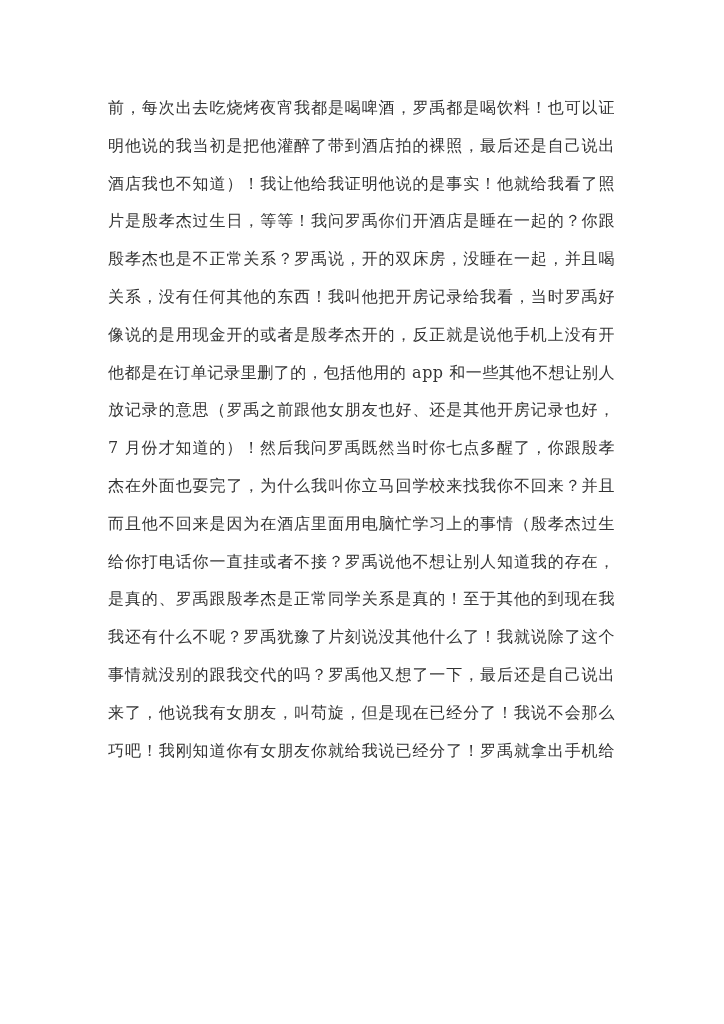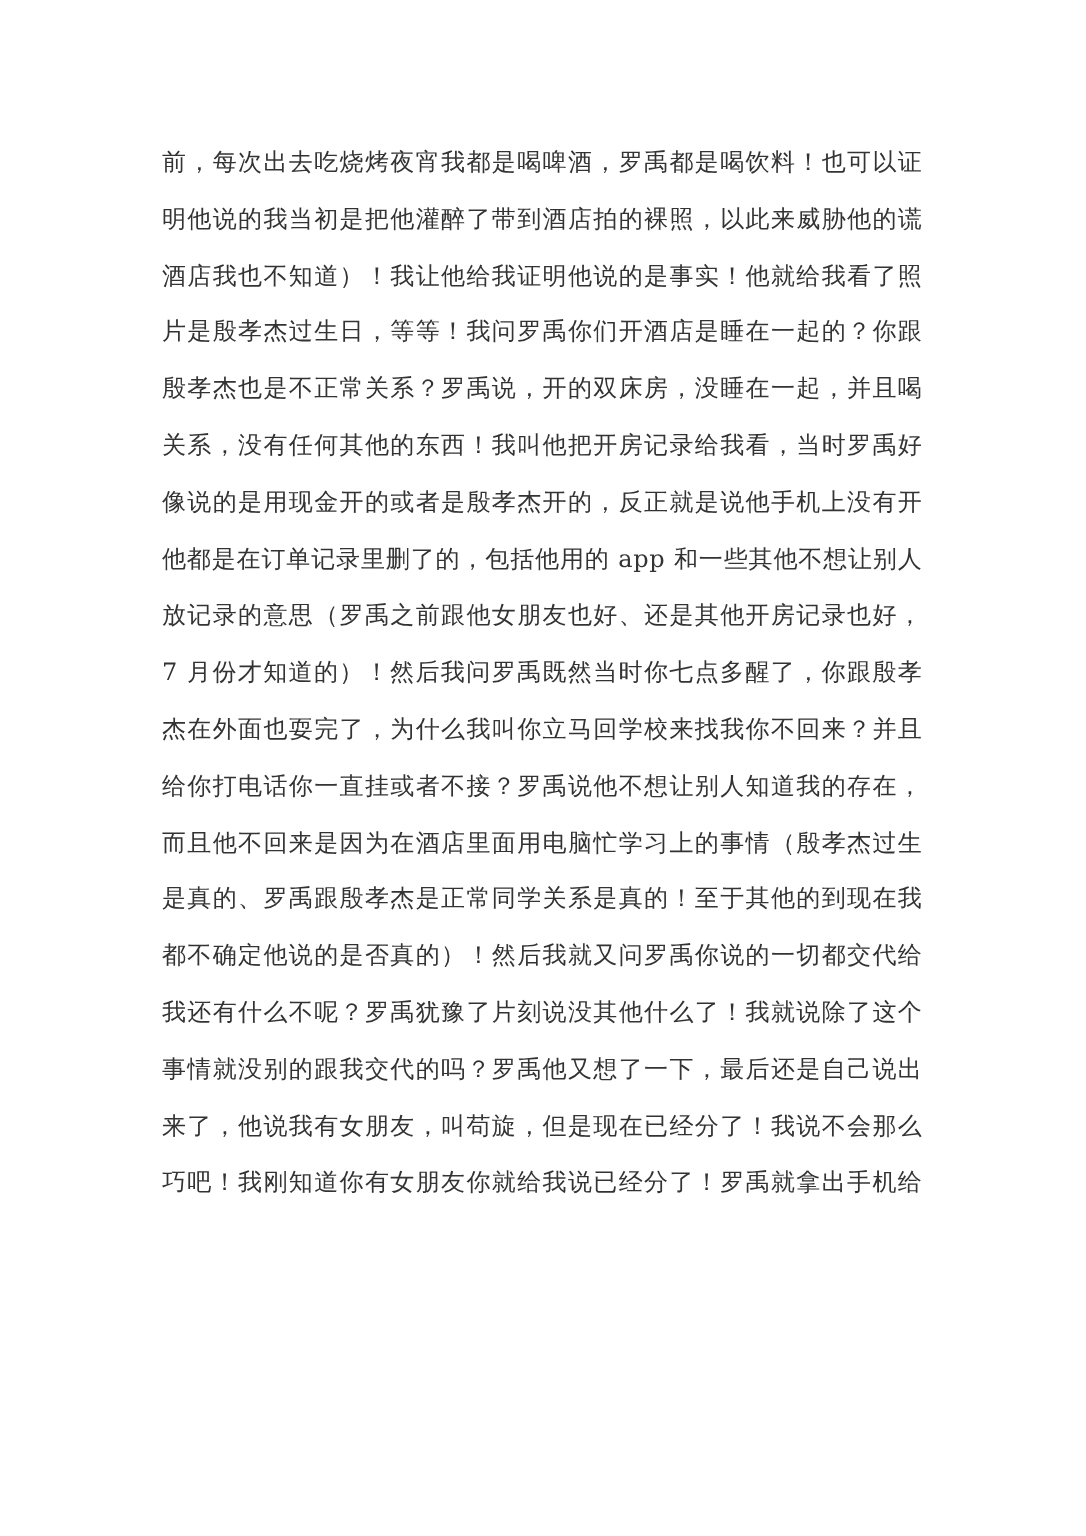--- a/index.html
+++ b/index.html
@@ -31,32 +31,31 @@
     white-space: nowrap;
     overflow: visible;
   }
 </style>
 </head>
 <body>
 
 <div class="page">
   <div class="text-block">
     <div class="text-line">前，每次出去吃烧烤夜宵我都是喝啤酒，罗禹都是喝饮料！也可以证</div>
-    <div class="text-line">明他说的我当初是把他灌醉了带到酒店拍的裸照，以此来威胁他的谎</div>
+    <div class="text-line">明他说的我当初是把他灌醉了带到酒店拍的裸照，最后还是自己说出</div>
     <div class="text-line">酒店我也不知道）！我让他给我证明他说的是事实！他就给我看了照</div>
     <div class="text-line">片是殷孝杰过生日，等等！我问罗禹你们开酒店是睡在一起的？你跟</div>
     <div class="text-line">殷孝杰也是不正常关系？罗禹说，开的双床房，没睡在一起，并且喝</div>
     <div class="text-line">关系，没有任何其他的东西！我叫他把开房记录给我看，当时罗禹好</div>
     <div class="text-line">像说的是用现金开的或者是殷孝杰开的，反正就是说他手机上没有开</div>
     <div class="text-line">他都是在订单记录里删了的，包括他用的 app 和一些其他不想让别人</div>
     <div class="text-line">放记录的意思（罗禹之前跟他女朋友也好、还是其他开房记录也好，</div>
     <div class="text-line">7 月份才知道的）！然后我问罗禹既然当时你七点多醒了，你跟殷孝</div>
     <div class="text-line">杰在外面也耍完了，为什么我叫你立马回学校来找我你不回来？并且</div>
+    <div class="text-line">而且他不回来是因为在酒店里面用电脑忙学习上的事情（殷孝杰过生</div>
     <div class="text-line">给你打电话你一直挂或者不接？罗禹说他不想让别人知道我的存在，</div>
-    <div class="text-line">而且他不回来是因为在酒店里面用电脑忙学习上的事情（殷孝杰过生</div>
     <div class="text-line">是真的、罗禹跟殷孝杰是正常同学关系是真的！至于其他的到现在我</div>
-    <div class="text-line">都不确定他说的是否真的）！然后我就又问罗禹你说的一切都交代给</div>
     <div class="text-line">我还有什么不呢？罗禹犹豫了片刻说没其他什么了！我就说除了这个</div>
     <div class="text-line">事情就没别的跟我交代的吗？罗禹他又想了一下，最后还是自己说出</div>
     <div class="text-line">来了，他说我有女朋友，叫苟旋，但是现在已经分了！我说不会那么</div>
     <div class="text-line">巧吧！我刚知道你有女朋友你就给我说已经分了！罗禹就拿出手机给</div>
   </div>
 </div>
 
 </body></html>

